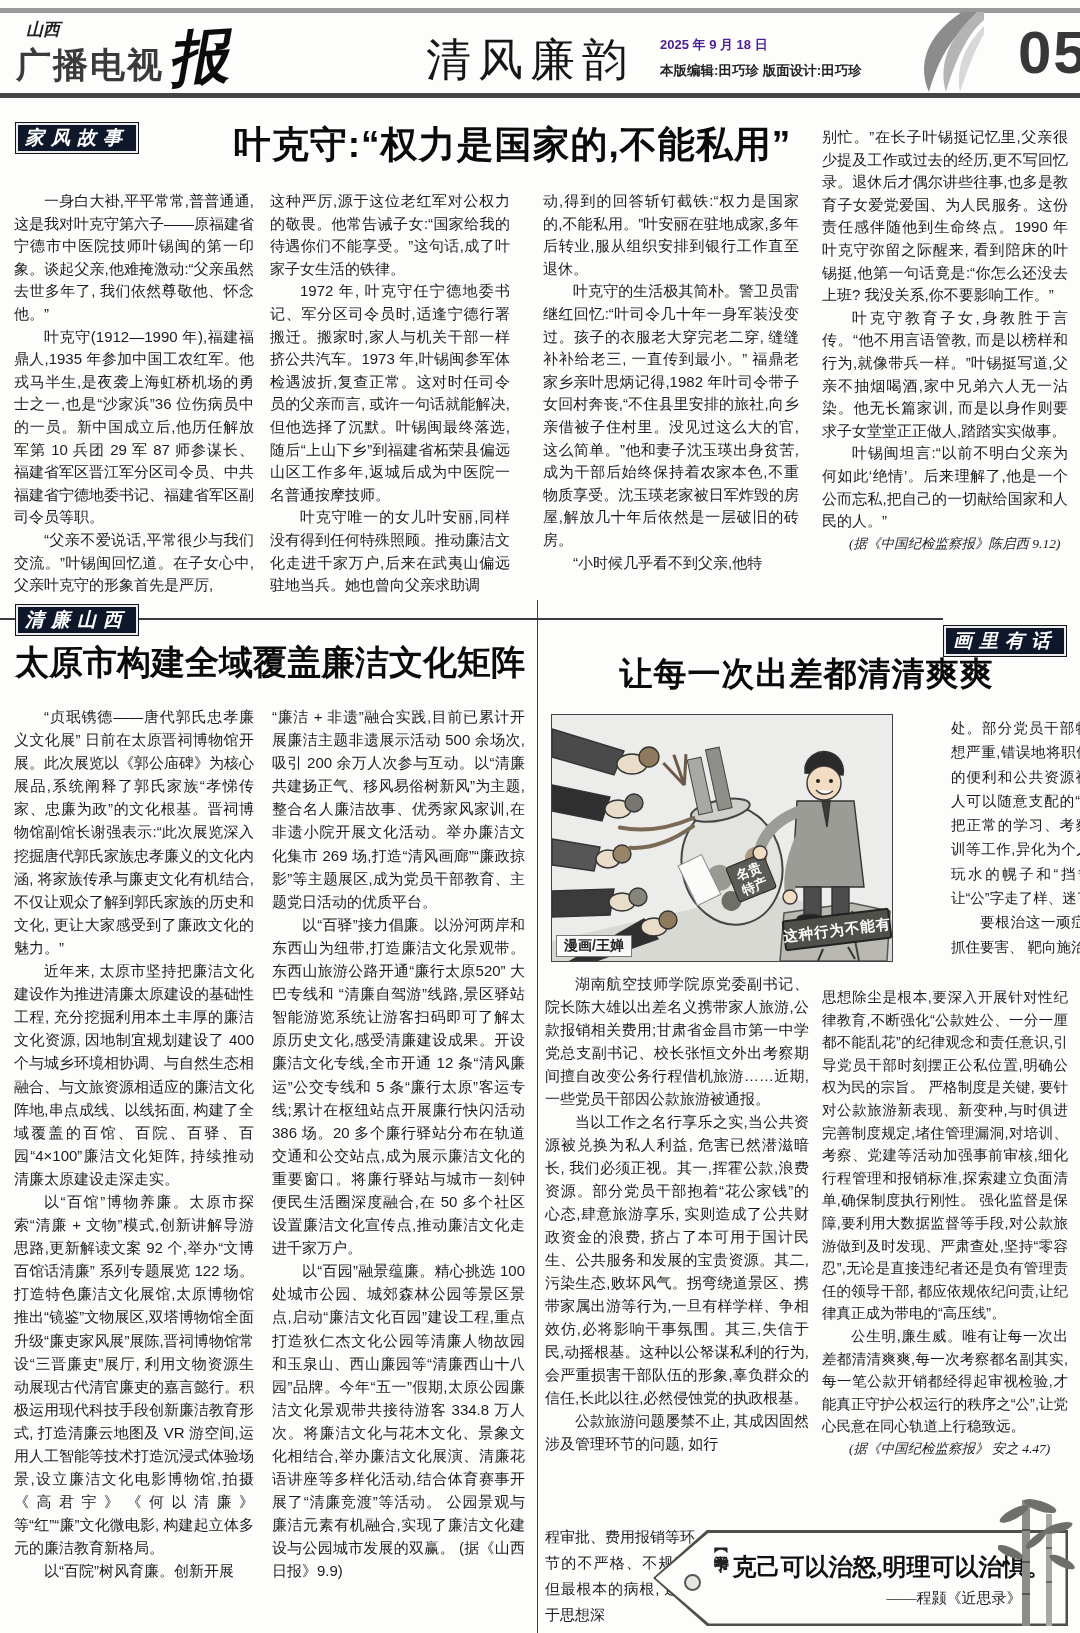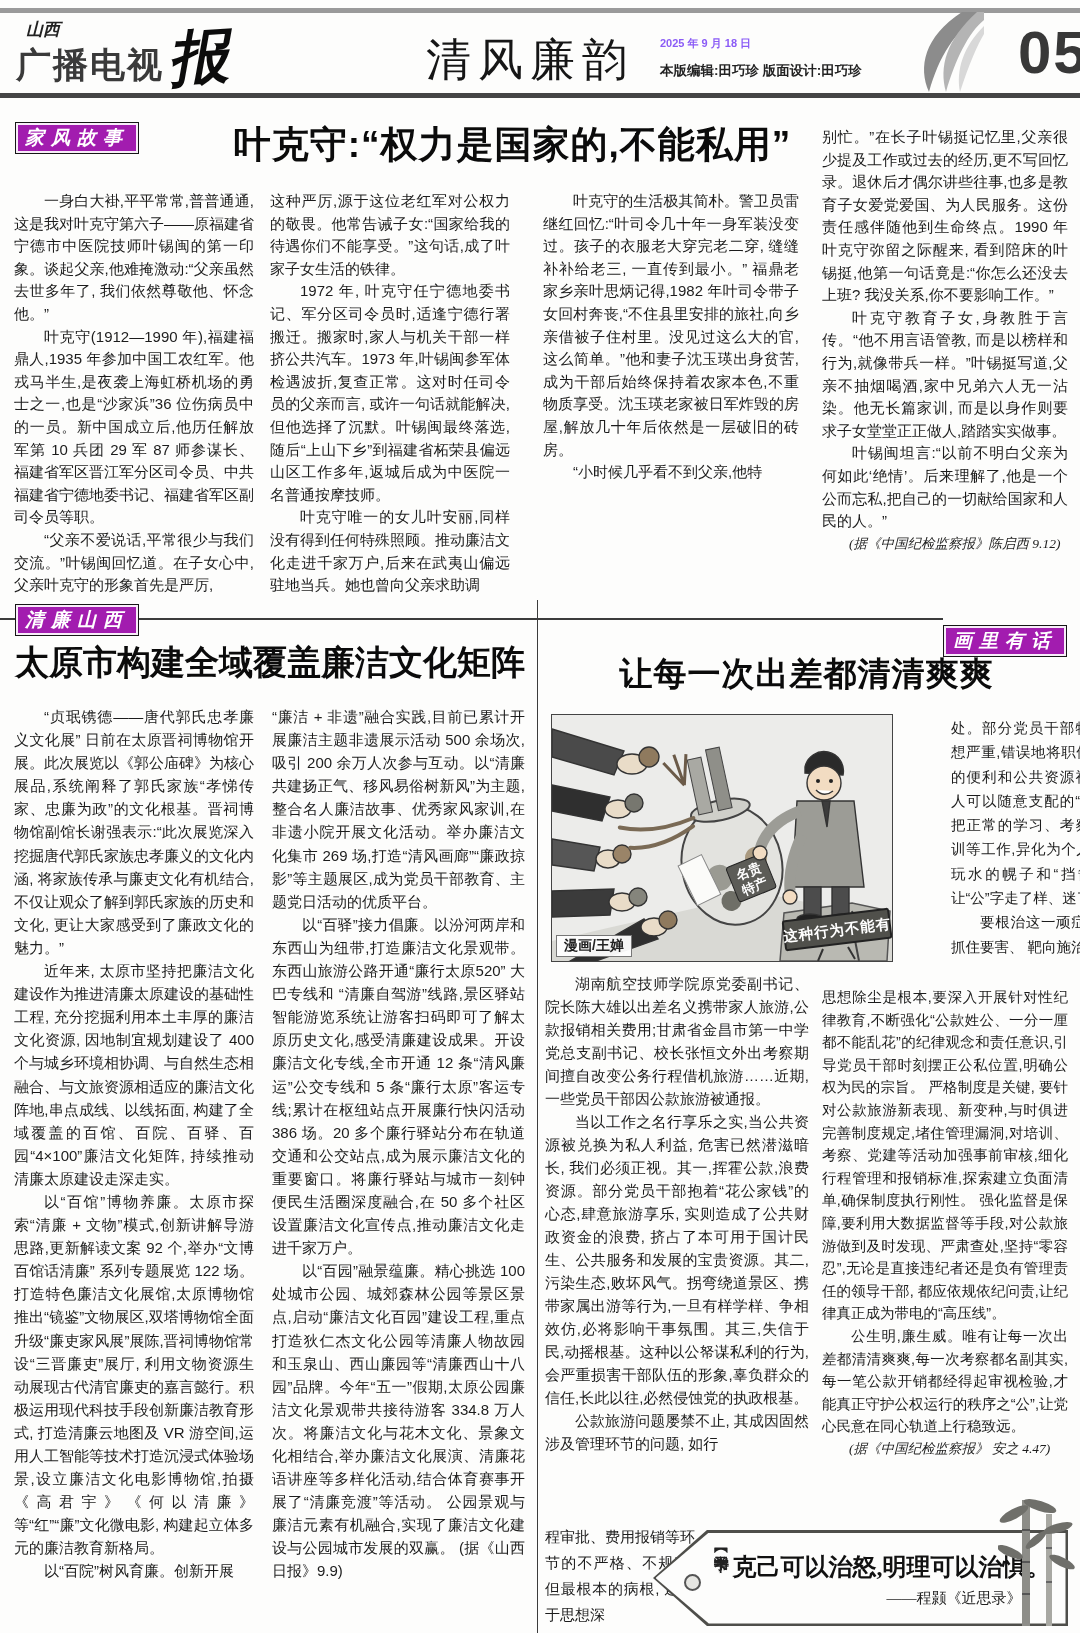--- a/index.html
+++ b/index.html
@@ -6,25 +6,25 @@
   .page{position:relative;width:1080px;height:1633px;background:#fdfdfc;margin:0 auto;
         font-family:"Liberation Sans",sans-serif;color:#1c1c1c;overflow:hidden;}
   .abs{position:absolute;}
   
   .topbar{left:0;top:8px;width:1080px;height:5px;background:#9a9a9a;}
   .headrule{left:0;top:93px;width:1080px;height:5px;background:#454545;}
   .mast-region{left:26px;top:18px;font-family:"Liberation Serif",serif;font-style:italic;font-weight:bold;font-size:17px;color:#222;}
   .mast-main{left:16px;top:42px;font-size:35px;font-weight:bold;color:#3a3a3a;letter-spacing:2px;}
   .mast-bao{left:168px;top:18px;font-family:"Liberation Serif",serif;font-style:italic;font-weight:bold;font-size:60px;color:#0c0c0c;transform:rotate(-4deg);}
   .page-title{left:400px;top:30px;width:260px;text-align:center;font-size:45px;letter-spacing:7px;color:#161616;font-weight:normal;}
-  .hdr-date{left:660px;top:36px;font-size:11px;font-weight:bold;color:#8b5cf6;}
+  .hdr-date{left:660px;top:36px;font-size:13px;font-weight:bold;color:#4c1d95;}
   .hdr-editor{left:660px;top:62px;font-size:13.5px;font-weight:bold;color:#222;}
   .pageno{left:1018px;top:18px;font-size:60px;font-weight:bold;color:#383838;letter-spacing:2px;}
   
-  .badge{height:30px;line-height:30px;background:#a21caf;border:1px solid #161616;
+  .badge{height:30px;line-height:30px;background:#0f172a;border:1px solid #161616;
          box-shadow:inset 0 0 0 2px rgba(255,255,255,.92);color:#fff;text-align:center;
          font-family:"Liberation Serif",serif;font-style:italic;font-weight:bold;
          font-size:19px;letter-spacing:7px;padding:0 6px;}
   
   .secrule{left:0;top:618px;width:943px;height:2px;background:#3c3c3c;}
   .vrule{left:537px;top:600px;width:1px;height:1033px;background:#3c3c3c;}
   
   .headline1{left:225px;top:120px;width:575px;text-align:center;font-size:37px;font-weight:bold;color:#0b0b0b;letter-spacing:1px;}
   .headline2{left:10px;top:640px;width:520px;text-align:center;font-size:34px;font-weight:bold;color:#0b0b0b;}
   .series-title{left:545px;top:626px;width:523px;text-align:center;font-size:23px;font-weight:bold;color:#111;}
@@ -87,20 +87,21 @@
       <p class="para ind">一身白大褂,平平常常,普普通通,这是我对叶克守第六子——原福建省宁德市中医院技师叶锡闽的第一印象。谈起父亲,他难掩激动:“父亲虽然去世多年了, 我们依然尊敬他、怀念他。”</p>
       <p class="para ind">叶克守(1912—1990 年),福建福鼎人,1935 年参加中国工农红军。他戎马半生,是夜袭上海虹桥机场的勇士之一,也是“沙家浜”36 位伤病员中的一员。新中国成立后,他历任解放军第 10 兵团 29 军 87 师参谋长、福建省军区晋江军分区司令员、中共福建省宁德地委书记、福建省军区副司令员等职。</p>
       <p class="para ind">“父亲不爱说话,平常很少与我们交流。”叶锡闽回忆道。在子女心中, 父亲叶克守的形象首先是严厉,</p>
     </div>
   <div class="abs col tcol" style="left:270px;top:190px;width:240px;">
       <p class="para">这种严厉,源于这位老红军对公权力的敬畏。他常告诫子女:“国家给我的待遇你们不能享受。”这句话,成了叶家子女生活的铁律。</p>
       <p class="para ind">1972 年, 叶克守任宁德地委书记、军分区司令员时,适逢宁德行署搬迁。搬家时,家人与机关干部一样挤公共汽车。1973 年,叶锡闽参军体检遇波折,复查正常。这对时任司令员的父亲而言, 或许一句话就能解决,但他选择了沉默。叶锡闽最终落选,随后“上山下乡”到福建省柘荣县偏远山区工作多年,返城后成为中医院一名普通按摩技师。</p>
       <p class="para ind">叶克守唯一的女儿叶安丽,同样没有得到任何特殊照顾。推动廉洁文化走进千家万户,后来在武夷山偏远驻地当兵。她也曾向父亲求助调</p>
     </div>
   <div class="abs col tcol" style="left:543px;top:190px;width:256px;">
+      <p class="para">动,得到的回答斩钉截铁:“权力是国家的,不能私用。”叶安丽在驻地成家,多年后转业,服从组织安排到银行工作直至退休。</p>
       <p class="para ind">叶克守的生活极其简朴。警卫员雷继红回忆:“叶司令几十年一身军装没变过。孩子的衣服老大穿完老二穿, 缝缝补补给老三, 一直传到最小。” 福鼎老家乡亲叶思炳记得,1982 年叶司令带子女回村奔丧,“不住县里安排的旅社,向乡亲借被子住村里。没见过这么大的官, 这么简单。”他和妻子沈玉瑛出身贫苦,成为干部后始终保持着农家本色,不重物质享受。沈玉瑛老家被日军炸毁的房屋,解放几十年后依然是一层破旧的砖房。</p>
       <p class="para ind">“小时候几乎看不到父亲,他特</p>
     </div>
   <div class="abs col tcol" style="left:822px;top:126px;width:246px;">
       <p class="para">别忙。”在长子叶锡挺记忆里,父亲很少提及工作或过去的经历,更不写回忆录。退休后才偶尔讲些往事,也多是教育子女爱党爱国、为人民服务。这份责任感伴随他到生命终点。1990 年叶克守弥留之际醒来, 看到陪床的叶锡挺,他第一句话竟是:“你怎么还没去上班? 我没关系,你不要影响工作。”</p>
       <p class="para ind">叶克守教育子女,身教胜于言传。“他不用言语管教, 而是以榜样和行为,就像带兵一样。”叶锡挺写道,父亲不抽烟喝酒,家中兄弟六人无一沾染。他无长篇家训, 而是以身作则要求子女堂堂正正做人,踏踏实实做事。</p>
       <p class="para ind">叶锡闽坦言:“以前不明白父亲为何如此‘绝情’。后来理解了,他是一个公而忘私,把自己的一切献给国家和人民的人。”</p>
       <p class="para ind attr">(据《中国纪检监察报》陈启西 9.12)</p>
     </div>
 

